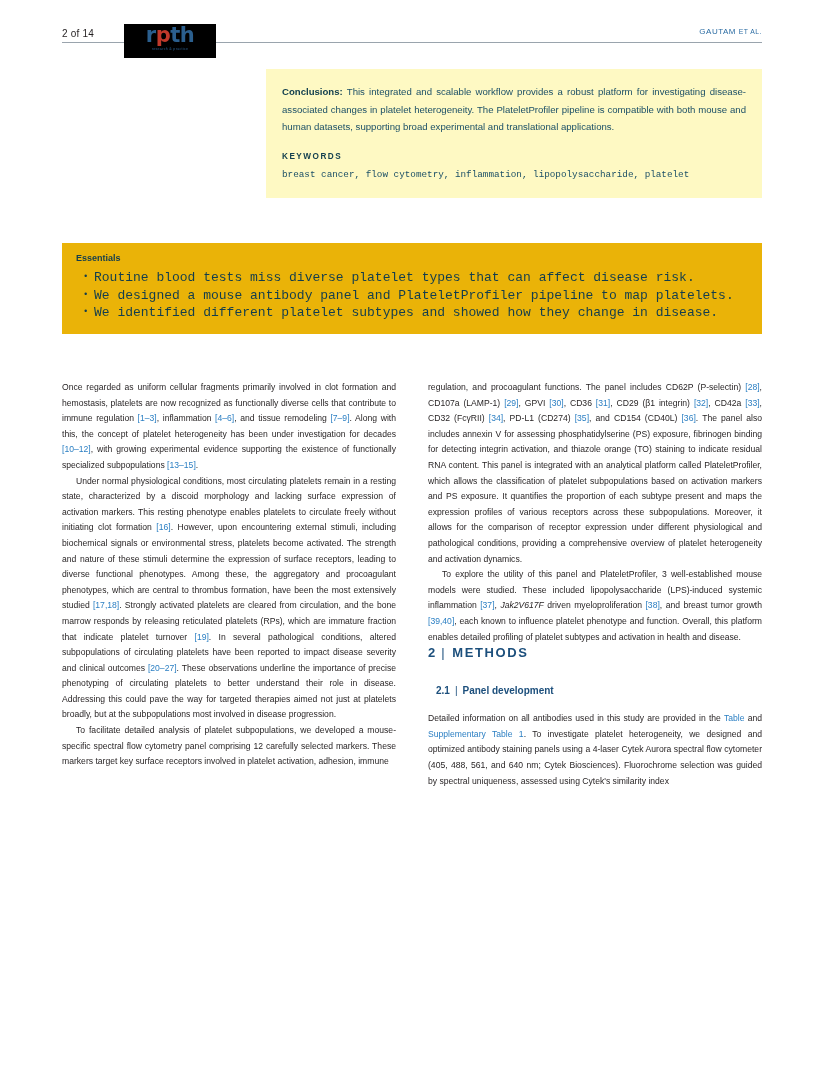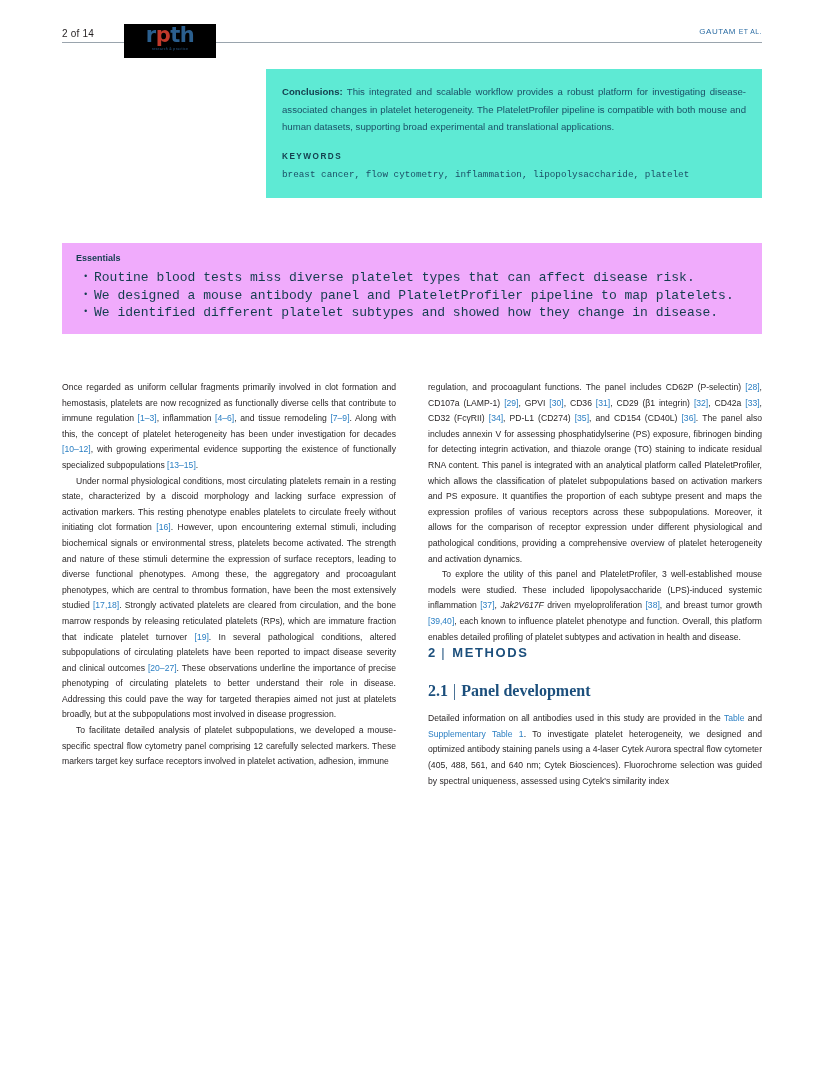--- a/index.html
+++ b/index.html
@@ -73,21 +73,21 @@
     letter-spacing: .5px;
   }
   .hdr-right .etal { font-size: 6.8px; }
 
   
   .concl-box {
     position: absolute;
     left: 266px;
     top: 69px;
     width: 496px;
-    background: #5eead4;
+    background: #fef9c3;
     padding: 14px 16px 16px 16px;
     box-sizing: border-box;
   }
   .concl-text {
     font-size: 9.6px;
     line-height: 17.5px;
     color: #1b4f66;
     text-align: justify;
   }
   .concl-text b { color: #14404f; }
@@ -105,21 +105,21 @@
     line-height: 14px;
     font-family: Liberation Mono, monospace;
   }
 
   
   .ess-box {
     position: absolute;
     left: 62px;
     top: 243px;
     width: 700px;
-    background: #f0abfc;
+    background: #eab308;
     padding: 10px 14px 12px 14px;
     box-sizing: border-box;
   }
   .ess-title {
     font-size: 9px;
     font-weight: bold;
     color: #123d4e;
     margin-bottom: 6px;
   }
   .ess-list {
@@ -159,25 +159,24 @@
     font-size: 13px;
     letter-spacing: 1.6px;
     font-weight: normal;
     color: #1c4f7c;
     margin: 0 0 16px 0;
   }
   h1.sec .num { font-weight: bold; letter-spacing: 0; }
   h1.sec .bar { padding: 0 6px; color: #1c4f7c; }
   h1.sec .ttl { font-weight: bold; }
   h2.sub {
-    font-size: 16px;
+    font-size: 10px;
     color: #1c4f7c;
     font-weight: bold;
-    margin: 22px 0 13px 0;
-    font-family: Liberation Serif, serif;
+    margin: 22px 0 13px 8px;
   }
   h2.sub .bar { padding: 0 5px; font-weight: normal; }
   .sec-spacer-top { margin-top: 28px; }
   p { margin: 0; }
   p.ind { text-indent: 14px; }
   a.ref, .ref {
     color: #2b7fc3;
     text-decoration: none;
   }
   .lnk { color: #2b7fc3; }

